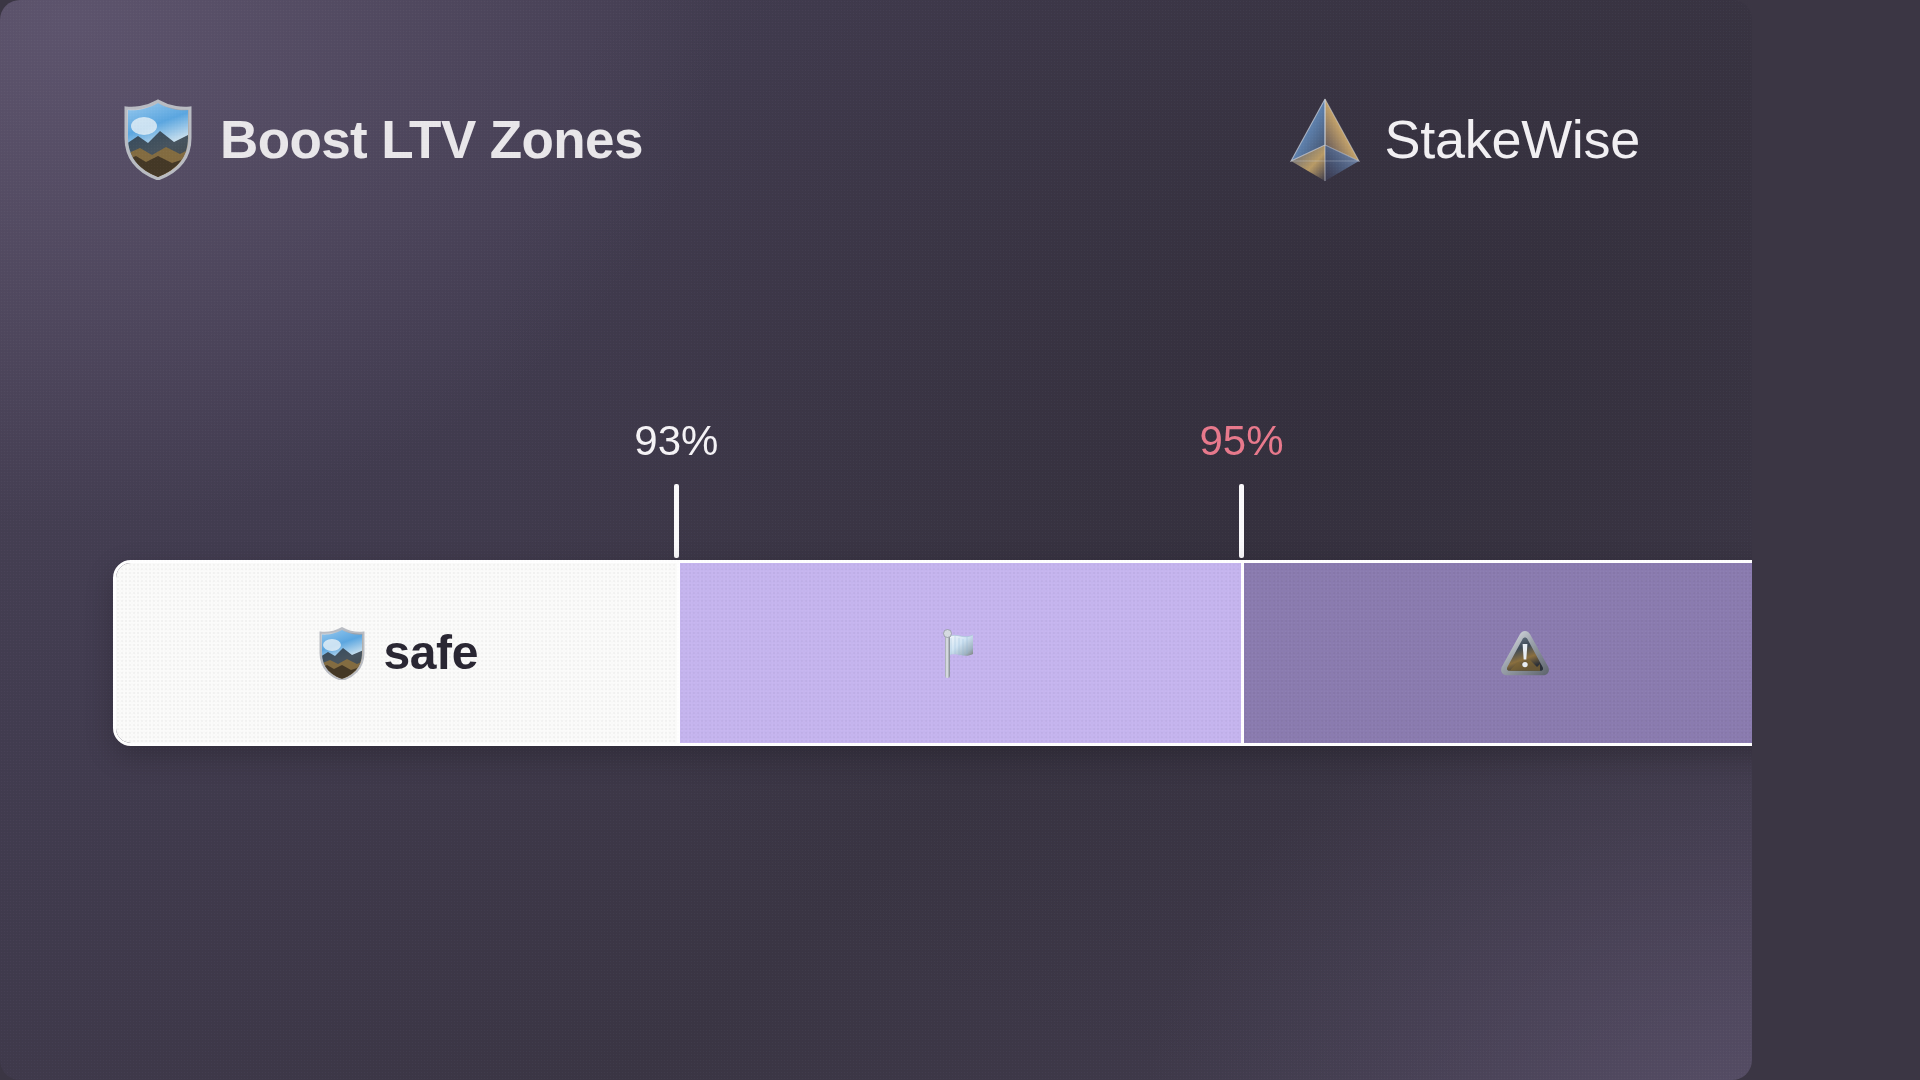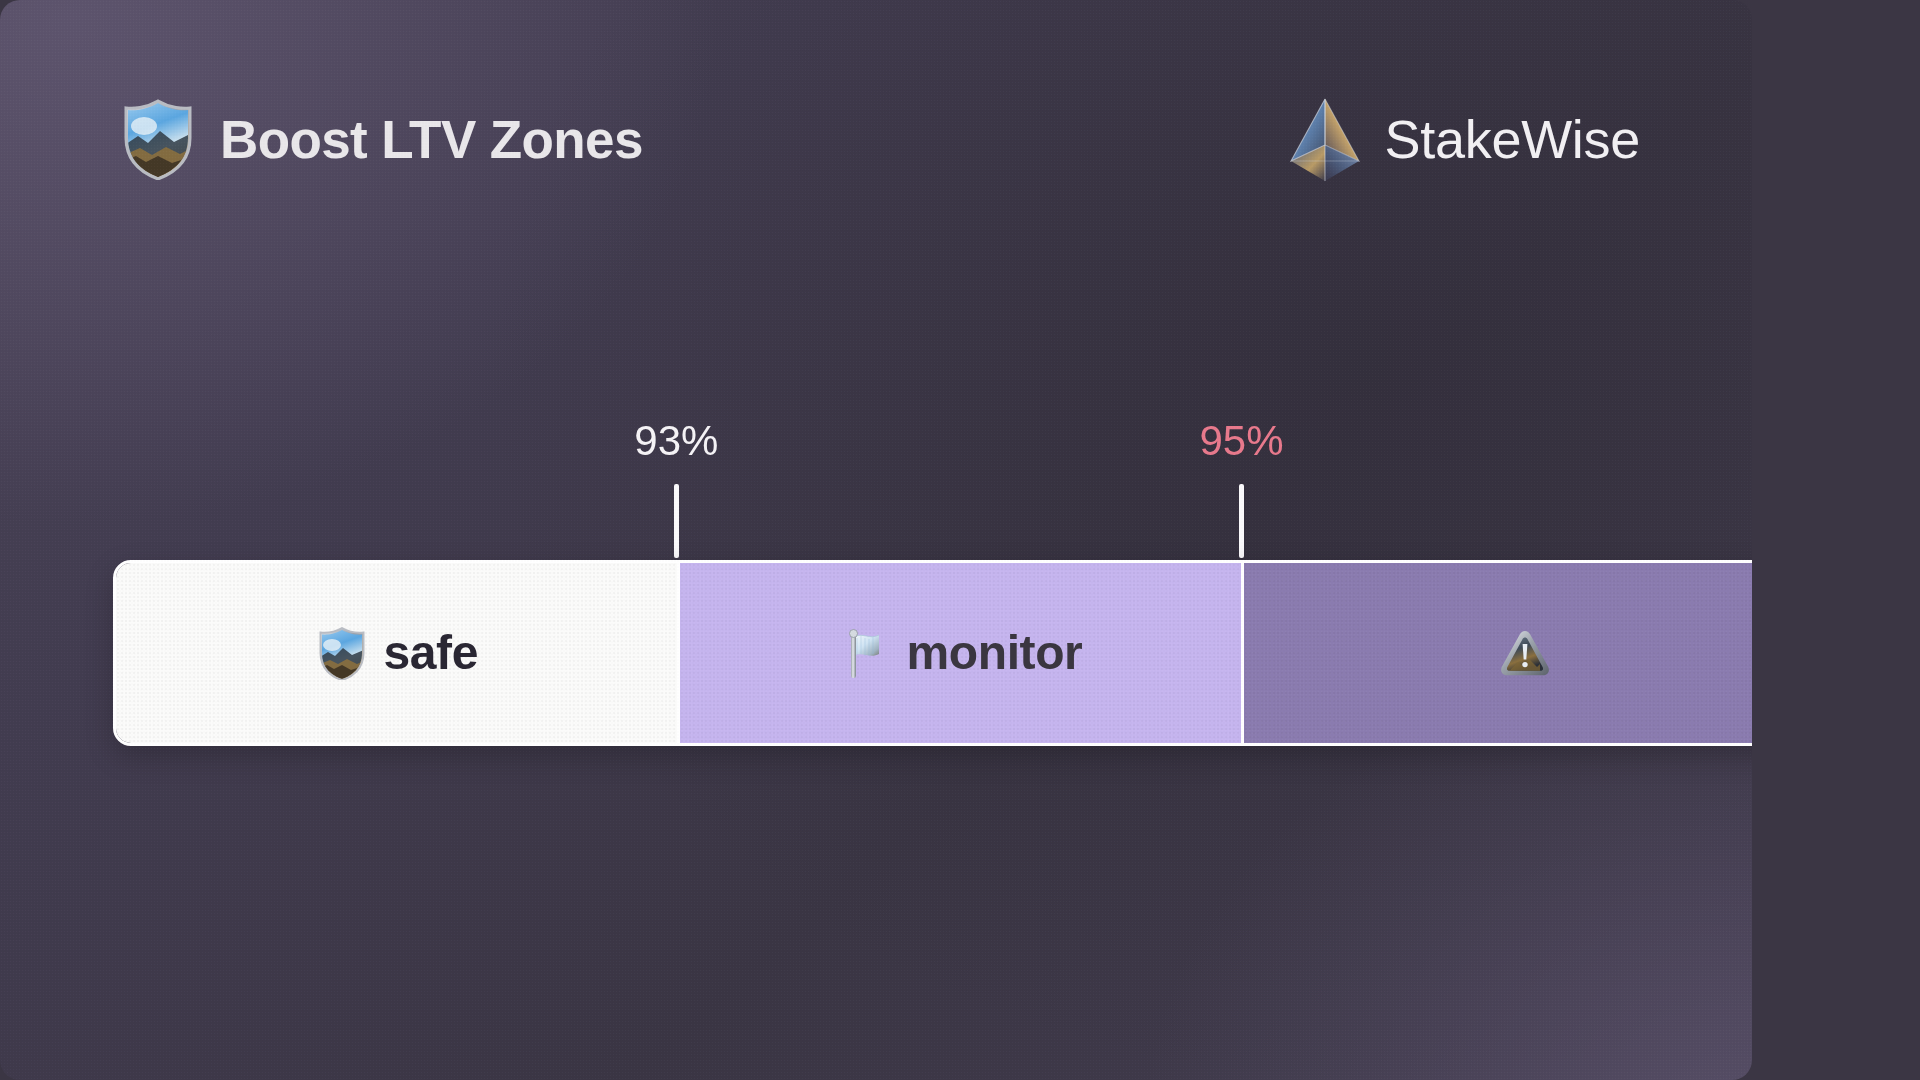--- a/index.html
+++ b/index.html
@@ -333,21 +333,20 @@
                 <stop offset="100%" stop-color="#7b7f78"></stop>
               </linearGradient>
             </defs>
             <path d="M15 11 C23 6, 31 14, 40 9 L40 28 C31 33, 23 25, 15 30 Z" fill="url(#clothG)"></path>
             <path d="M15 11 C23 6, 31 14, 40 9" fill="none" stroke="#aec7da" stroke-width="1" opacity="0.8"></path>
             <path d="M18 12 L18 29 M22 10 L22 28 M26 12 L26 30 M30 13 L30 30 M34 11 L34 28" stroke="#8fb6d4" stroke-width="0.8" opacity="0.45" fill="none"></path>
             <rect x="12" y="8" width="5" height="44" rx="2.2" fill="url(#poleG)"></rect>
             <circle cx="14.5" cy="7.5" r="4" fill="#d5dae0" stroke="#8f969f" stroke-width="0.8"></circle>
           </svg>
         </span>
-        <span class="zone-label" style="color:#3a3640;">monitor</span>
       </div>
 
       <div class="zone-seg" style="width:33.5%; background:#8b7cb0;">
         <span class="zone-icon">
           <svg viewBox="0 0 54 54" width="54" height="54" aria-hidden="true">
             <defs>
               <linearGradient id="triRim" x1="0" y1="0" x2="1" y2="1">
                 <stop offset="0%" stop-color="#f0f3f6"></stop>
                 <stop offset="45%" stop-color="#9aa1aa"></stop>
                 <stop offset="100%" stop-color="#5d636c"></stop>

